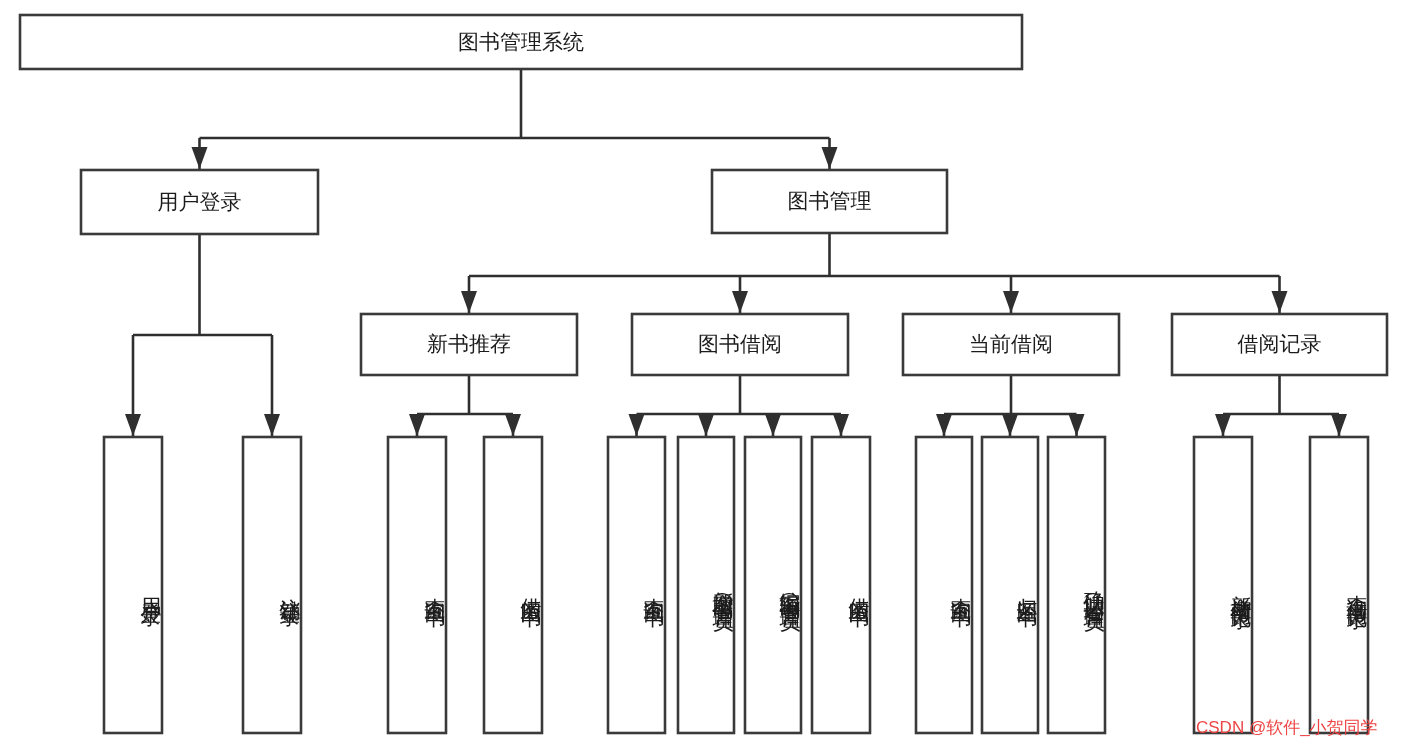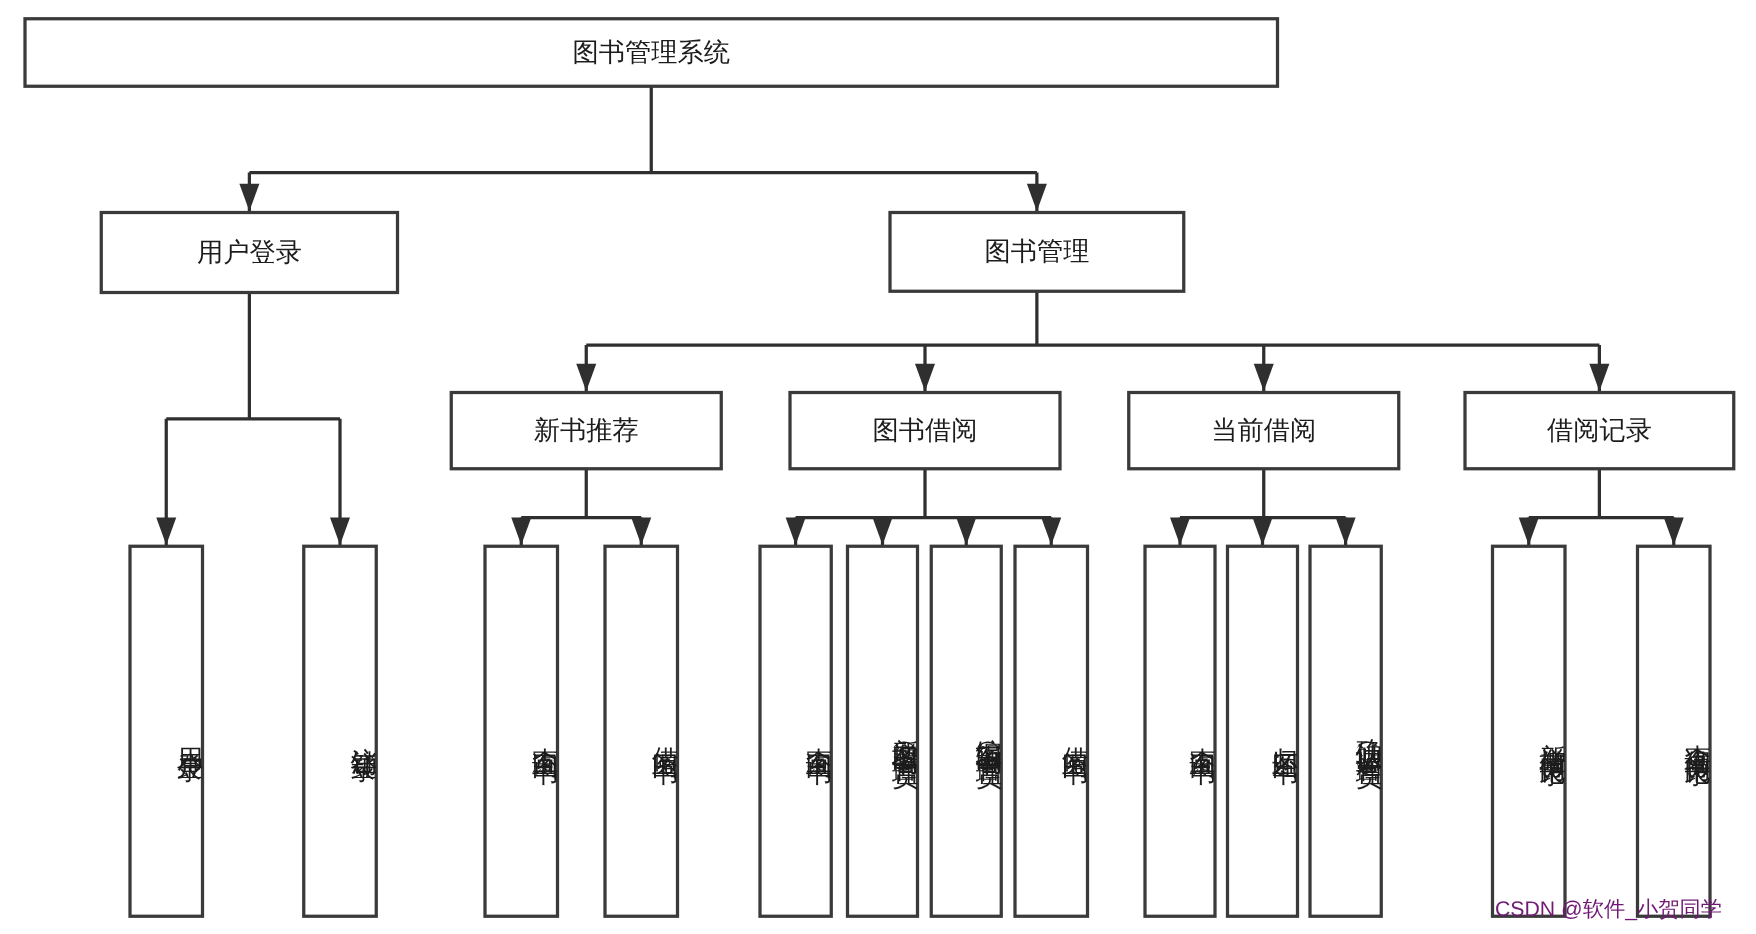--- a/index.html
+++ b/index.html
@@ -62,21 +62,21 @@
     display: flex;
     align-items: flex-start;
     justify-content: center;
     pointer-events: none;
     user-select: none;
   }
   .watermark {
     position: absolute;
     font-family: "Liberation Sans", "DejaVu Sans", sans-serif;
     font-size: 17px;
-    color: #701a75;
+    color: #ef4444;
     white-space: nowrap;
     user-select: none;
   }
 </style>
 </head>
 <body>
 
 <div id="diagram-root">
   <svg id="flow-svg" viewBox="0 0 1405 747">
     <g id="connector-layer">

